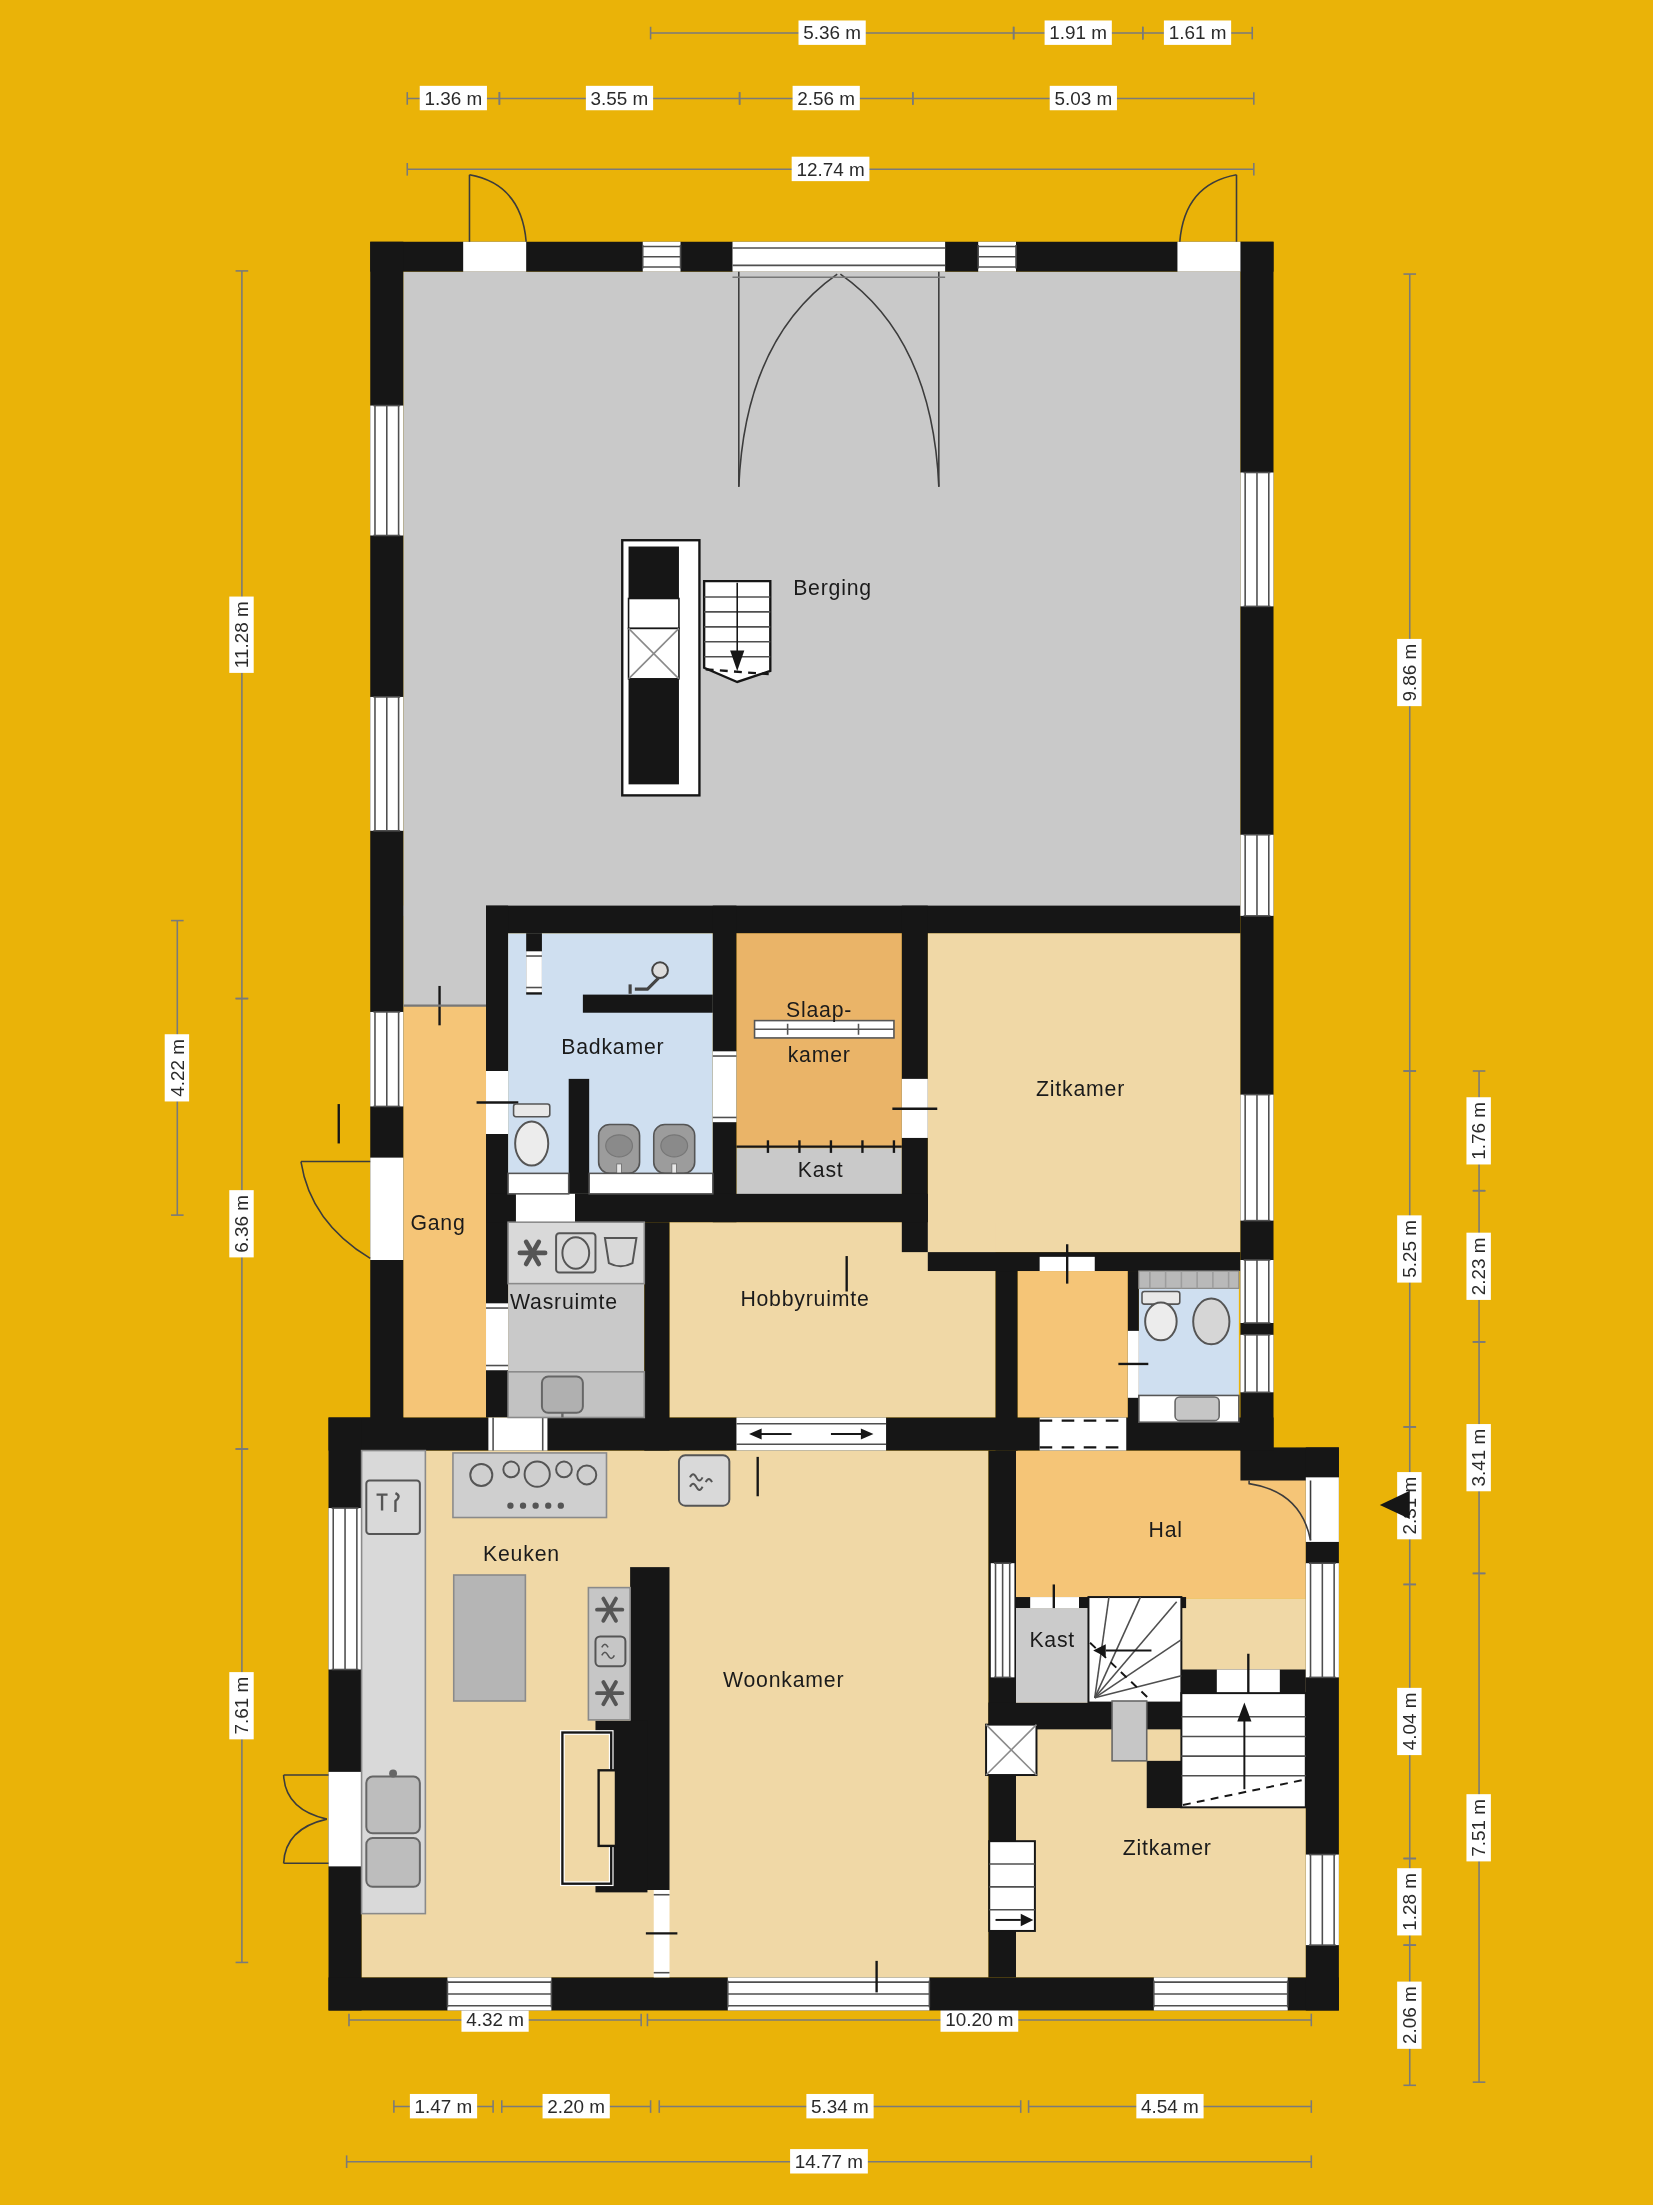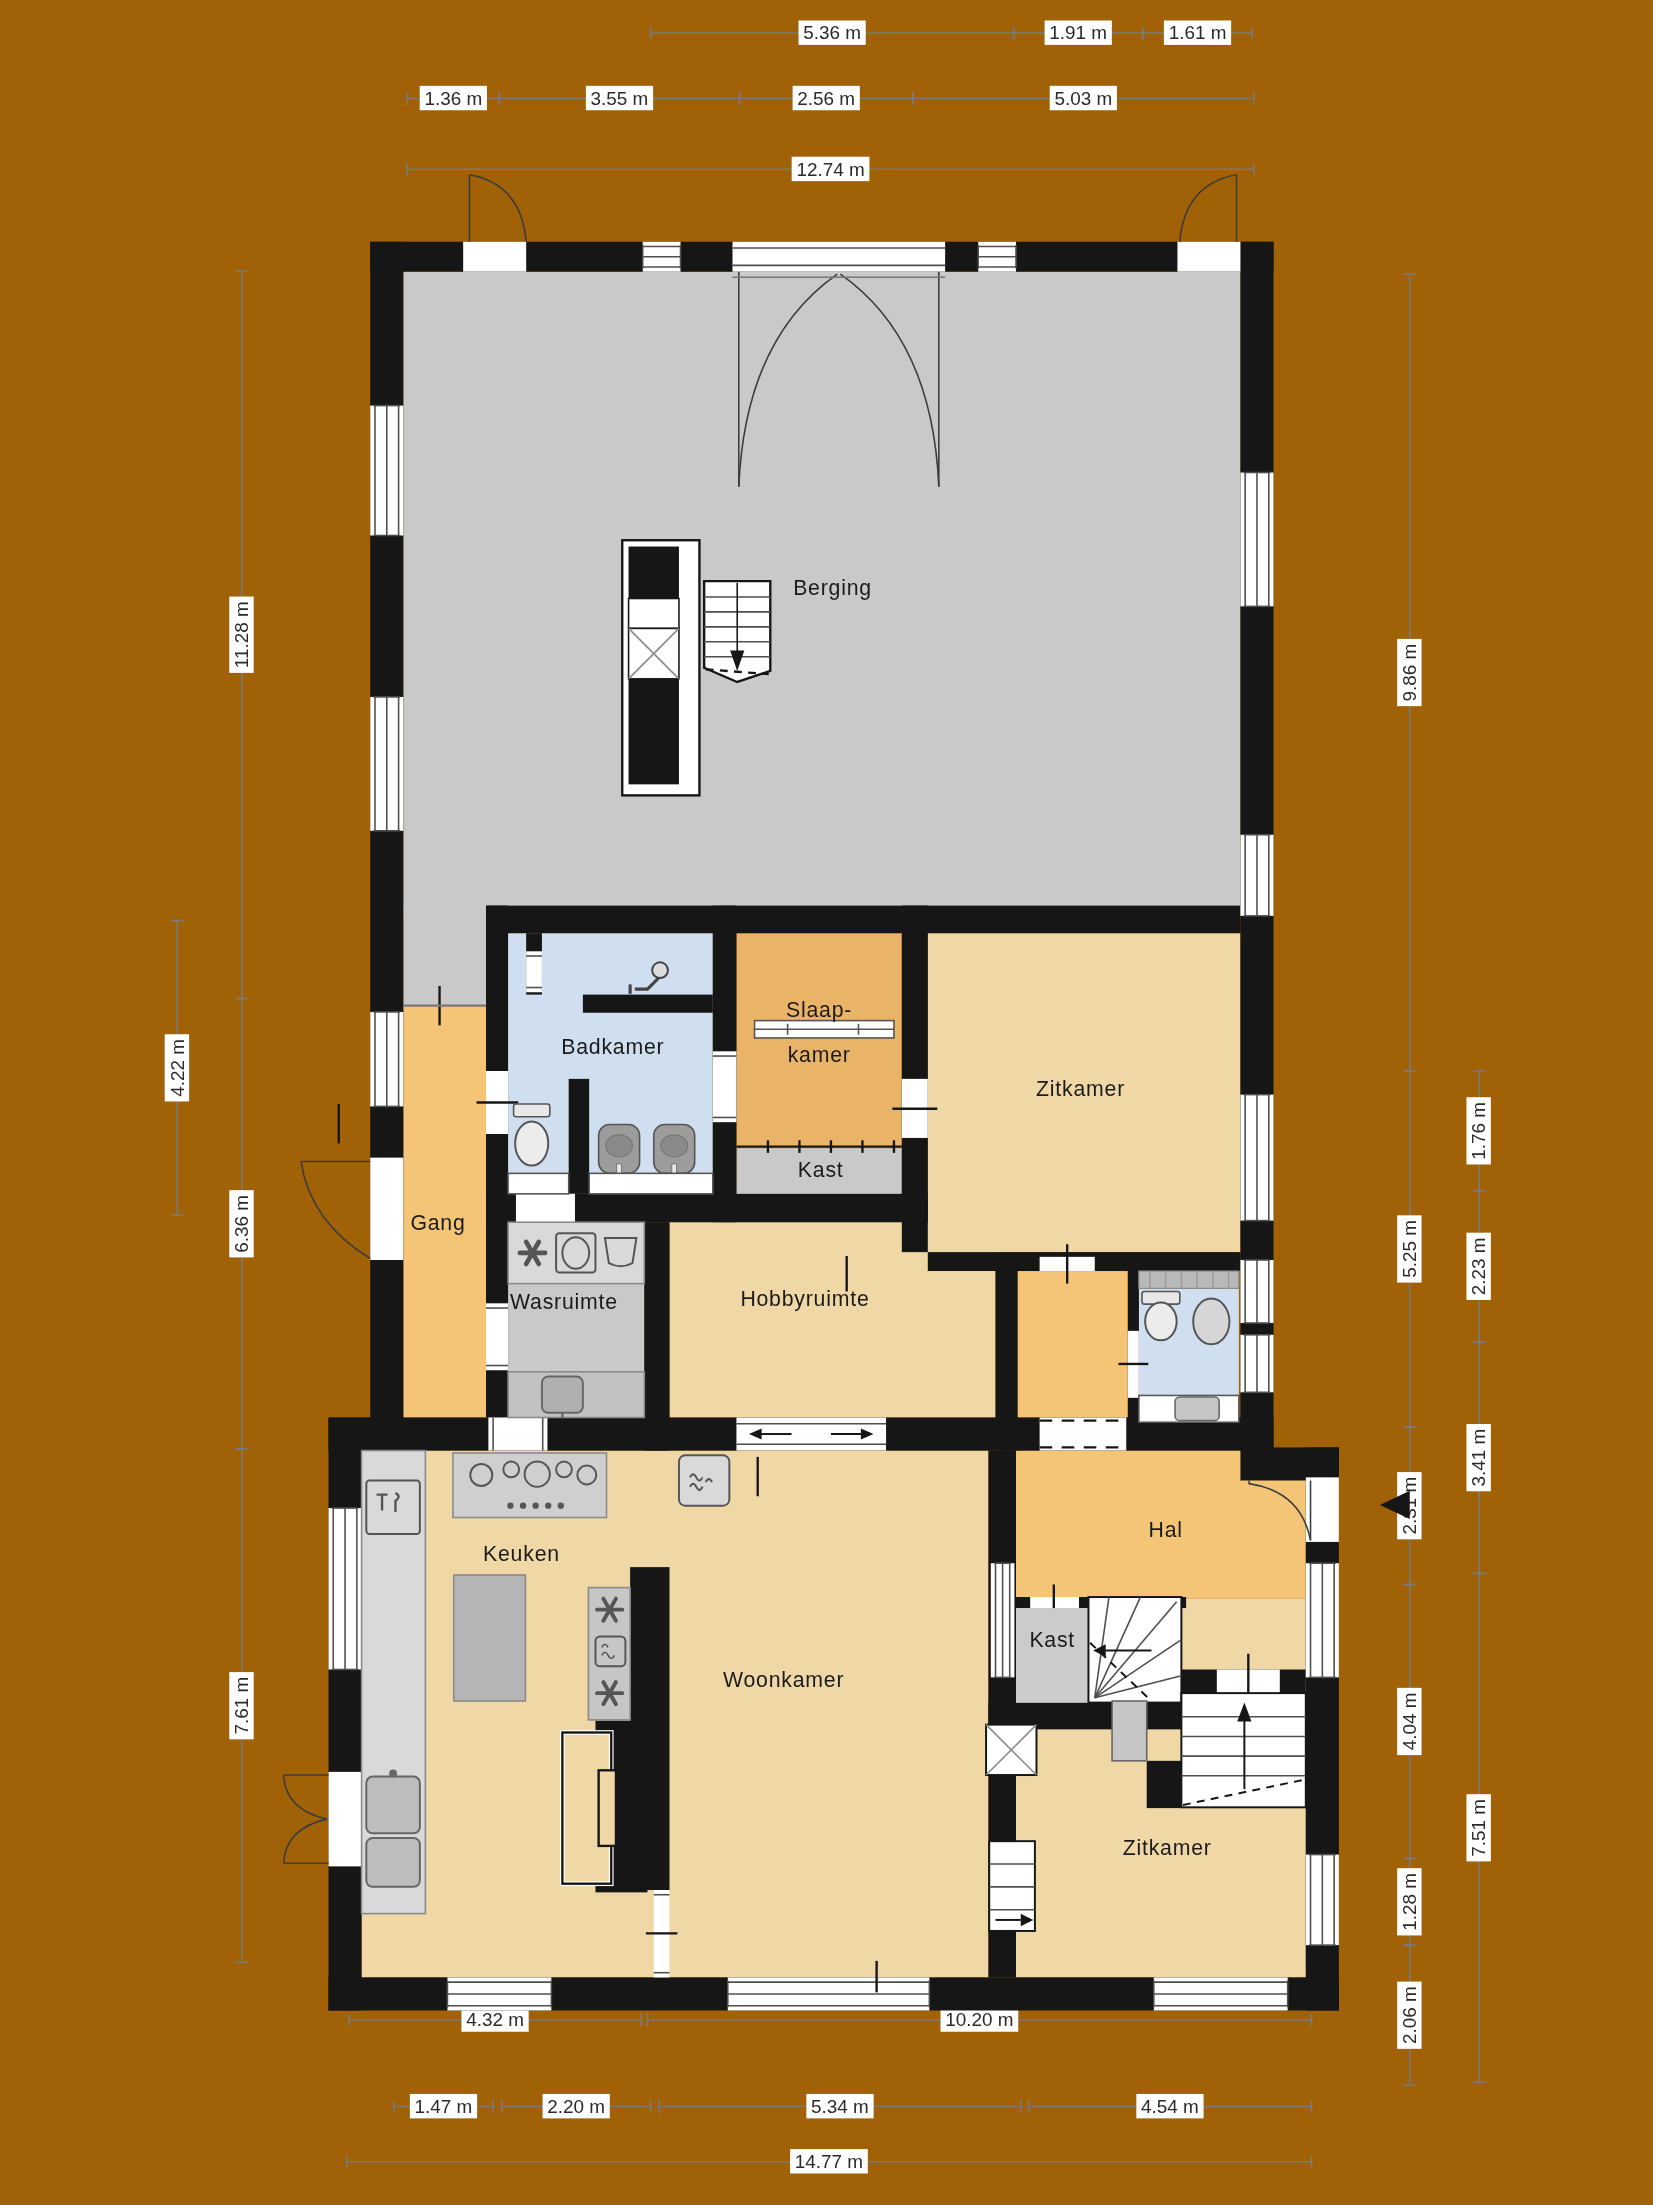--- a/index.html
+++ b/index.html
@@ -1,16 +1,16 @@
 <!DOCTYPE html>
 <html style="font-size:12.6px"><head>
 <meta charset="utf-8">
 <style>
   html,body{margin:0;padding:0;background:#ffffff;}
-  #stage{position:relative;width:1654px;height:2205px;background:#a16207;overflow:hidden;
+  #stage{position:relative;width:1654px;height:2205px;background:#eab308;overflow:hidden;
          font-family:"Liberation Sans", sans-serif;}
   svg{position:absolute;left:0;top:0;}
   .room-label{font-family:"Liberation Sans", sans-serif;font-size:27px;fill:#1b1b1b;letter-spacing:1px;}
   .dim-label{font-family:"Liberation Sans", sans-serif;font-size:24px;fill:#2a2a2a;}
   .dimline{stroke:#7a7a7a;stroke-width:2;}
   .wall{fill:#161616;}
   .winline{stroke:#4f4f4f;stroke-width:2;fill:none;}
   .doorarc{stroke:#3c3c3c;stroke-width:2;fill:none;}
   .tick{stroke:#161616;stroke-width:3;fill:none;}
 </style>

